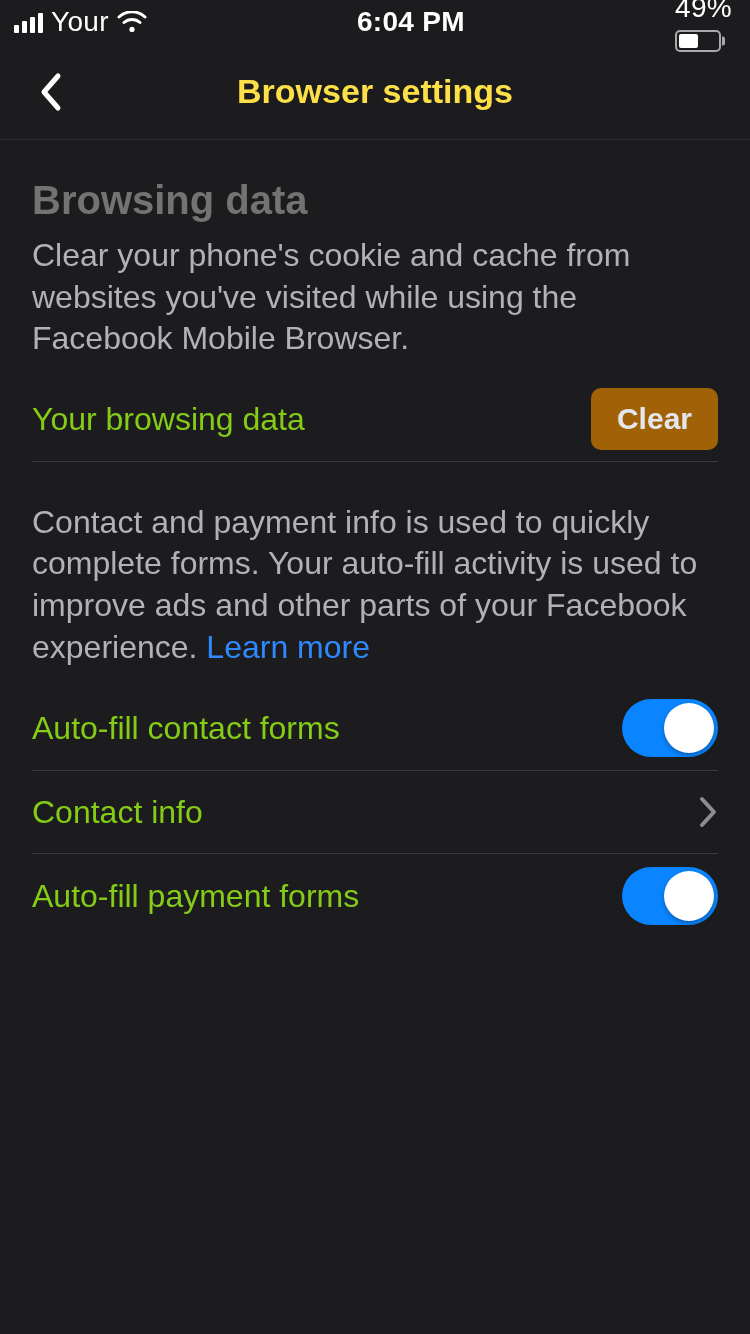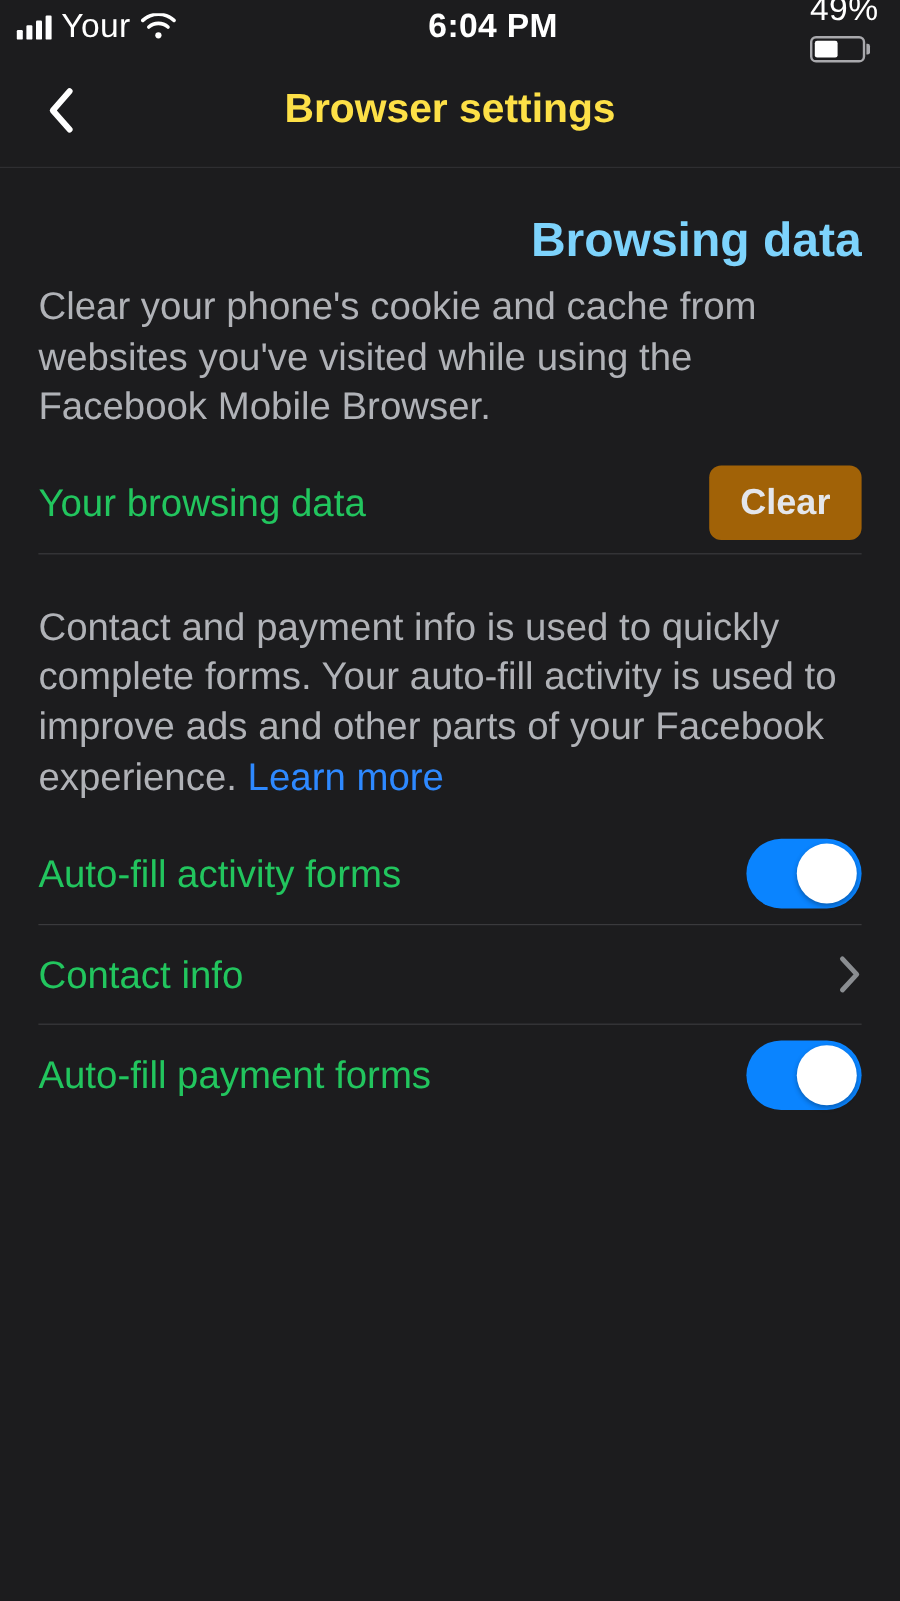--- a/index.html
+++ b/index.html
@@ -64,23 +64,22 @@
     font-weight: 700;
     color:#fde047;
   }
 
   
   .content { padding: 38px 32px 0 32px; }
 
   .section-title {
     font-size: 40px;
     font-weight: 800;
-    color:#7dd3fc;
+    color:#737373;
     margin-bottom: 12px;
-    text-align: right;
   }
   .section-desc {
     font-size: 32px;
     line-height: 1.3;
     color:#b0b2b7;
     margin-bottom: 18px;
   }
   .section-desc .link { color:#2e89ff;margin-top:22px; }
 
   .row {
@@ -88,21 +87,21 @@
     align-items:center;
     justify-content:space-between;
     min-height: 84px;
     border-bottom: 1px solid #3a3a3d;
     padding: 8px 0;
   }
   .row.no-border { border-bottom: none; }
   .row-label {
     font-size: 32px;
     font-weight: 500;
-    color:#22c55e;
+    color:#84cc16;
   }
 
   .clear-btn {
     background:#a16207;
     color:#e4e6eb;
     font-size: 30px;
     font-weight:600;
     border:none;
     border-radius:10px;
     padding: 14px 26px;
@@ -183,21 +182,21 @@
   </div>
 
   <div class="section-gap"></div>
 
   <div>
     <div class="section-desc">
       <span>Contact and payment info is used to quickly complete forms. Your auto-fill activity is used to improve ads and other parts of your Facebook experience. </span><span class="link">Learn more</span>
     </div>
 
     <div class="row no-border">
-      <div class="row-label">Auto-fill activity forms</div>
+      <div class="row-label">Auto-fill contact forms</div>
       <div class="toggle on">
         <div class="knob"></div>
       </div>
     </div>
 
     <div class="row" style="border-top:1px solid #3a3a3d;">
       <div class="row-label">Contact info</div>
       <div class="chevron-right">
         <svg width="20" height="34" viewBox="0 0 20 34">
           <polyline points="4,4 16,17 4,30" fill="none" stroke="#8a8d91" stroke-width="4" stroke-linecap="round" stroke-linejoin="round"></polyline>

